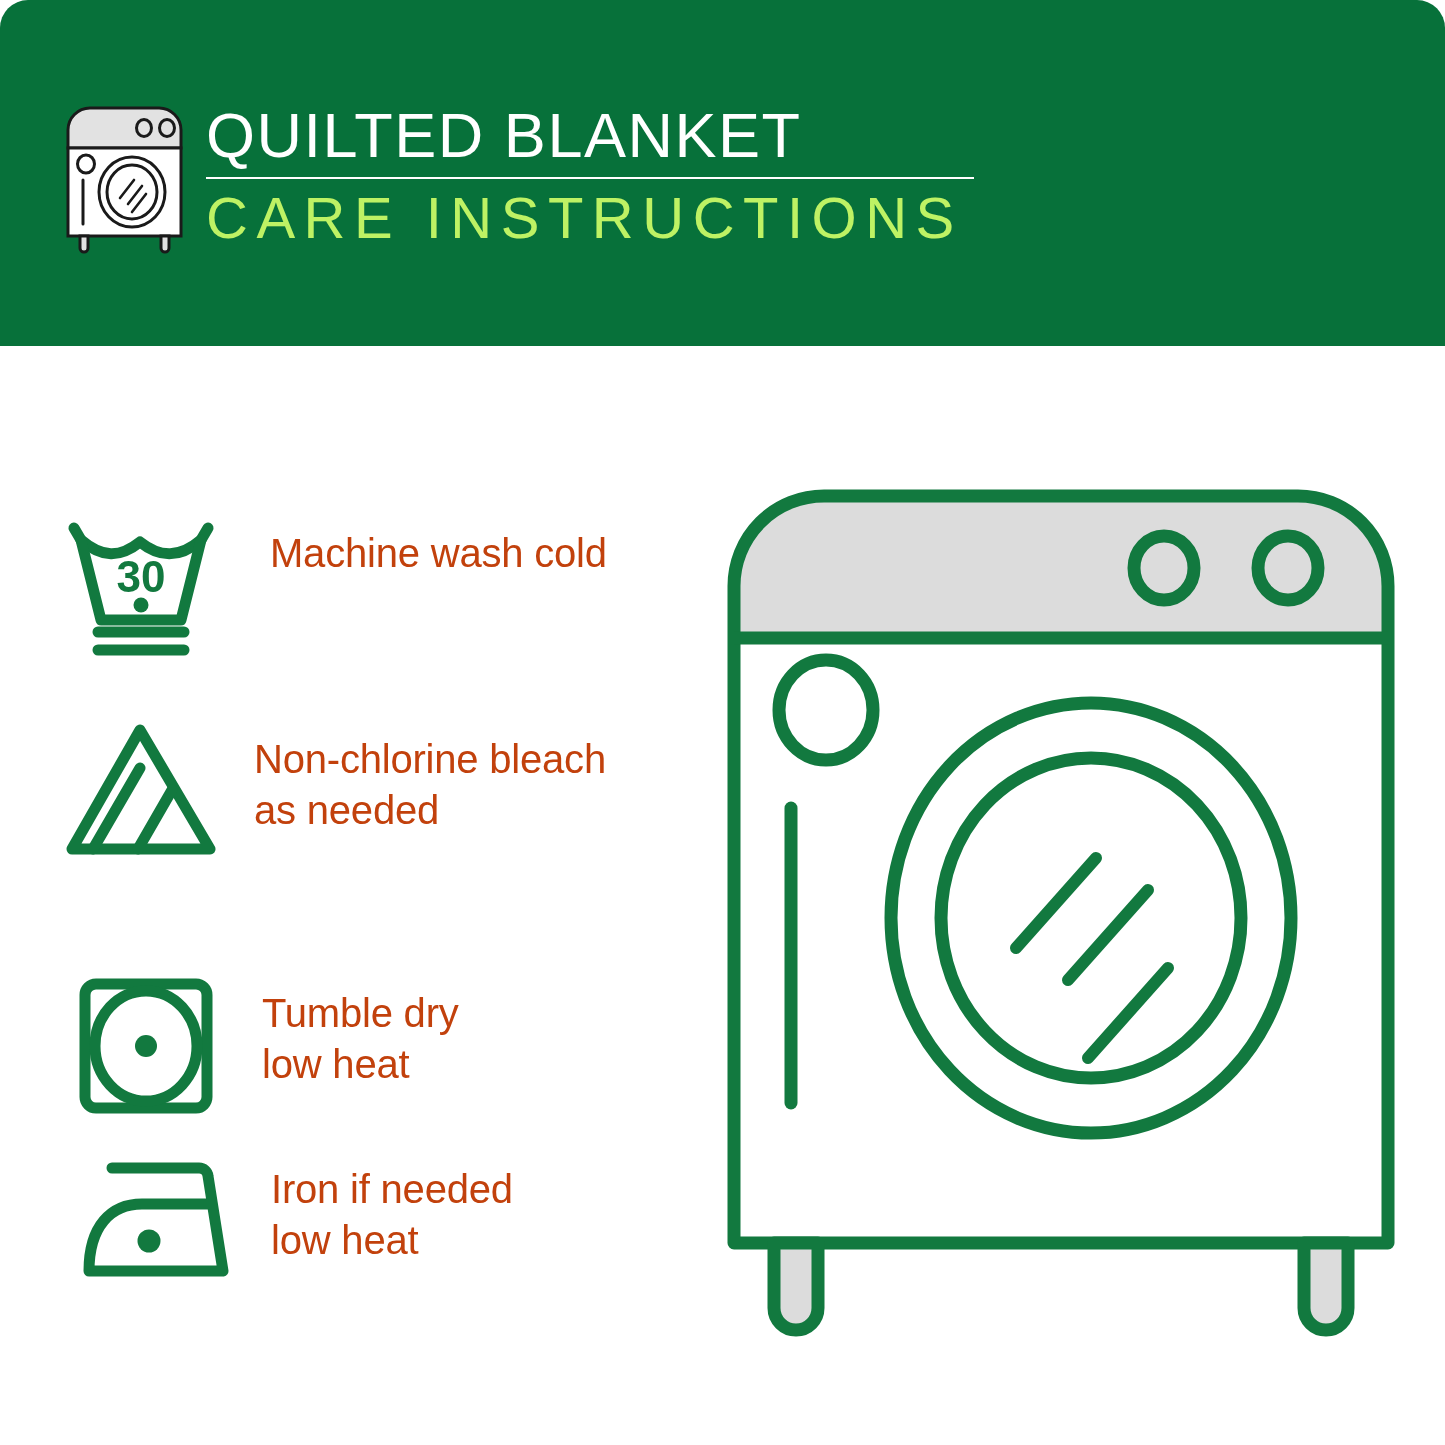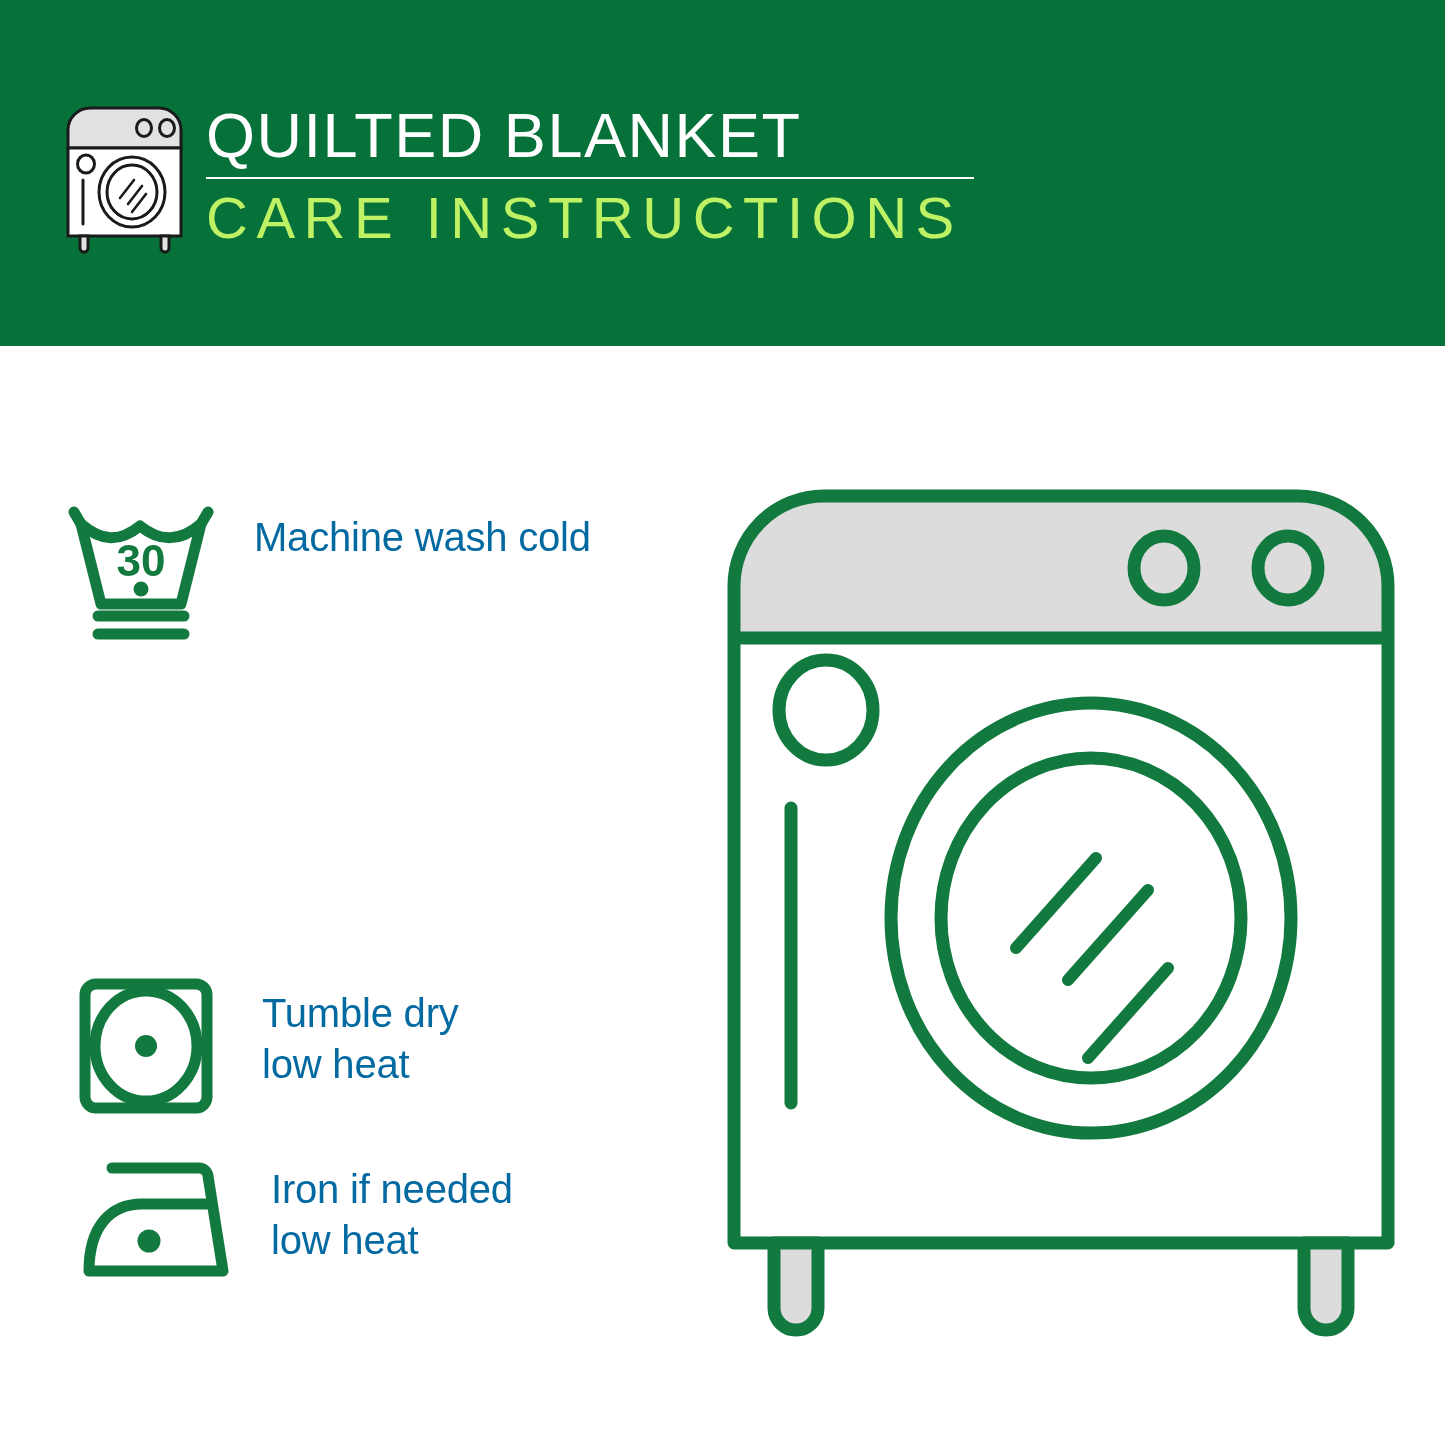--- a/index.html
+++ b/index.html
@@ -9,20 +9,21 @@
   }
   body {
     font-family: "Liberation Sans", sans-serif;
   }
   .page {
     position: relative;
     width: 1445px;
     height: 1445px;
     background: #ffffff;
     overflow: hidden;
+    border-radius: 28px;
   }
 
   
   .header-band {
     position: absolute;
     left: 0;
     top: 0;
     width: 1445px;
     height: 346px;
     background: #07713A;
@@ -74,38 +75,38 @@
     width: 700px;
     height: 1099px;
   }
   .care-row {
     position: absolute;
     left: 0;
     width: 700px;
     display: flex;
     align-items: flex-start;
   }
-  .care-row.r0 { top: 148px; }
+  .care-row.r0 { top: 164px; gap: 16px; }
   .care-row.r1 { top: 370px; }
   .care-row.r2 { top: 624px; margin-left: 8px; }
   .care-row.r3 { top: 800px; margin-left: 17px; }
 
   .care-symbol {
     width: 170px;
     min-width: 170px;
     height: 150px;
     margin-left: 62px;
     display: flex;
     align-items: center;
     justify-content: flex-start;
   }
   .care-text {
     margin-left: 22px;
     padding-top: 18px;
-    color: #0369a1;
+    color: #c2410c;
     font-family: "Liberation Sans", sans-serif;
     font-size: 40px;
     font-weight: 400;
     line-height: 1.27;
     letter-spacing: -0.2px;
   }
   .care-text .ln { display: block; white-space: nowrap; }
 
   
   .washer-illustration {
@@ -172,20 +173,35 @@
           </g>
           <text x="79" y="82" font-family="'Liberation Sans', sans-serif" font-size="44" font-weight="700" fill="#12793F" text-anchor="middle">30</text>
           <circle cx="79" cy="95" r="7.5" fill="#12793F"></circle>
         </svg>
       </div>
       <div class="care-text">
         <span class="ln">Machine wash cold</span>
       </div>
     </div>
 
+    <div class="care-row r1">
+      <div class="care-symbol">
+        <svg viewBox="0 0 170 150" width="170" height="150" xmlns="http://www.w3.org/2000/svg">
+          <g fill="none" stroke="#12793F" stroke-width="11" stroke-linecap="round" stroke-linejoin="round">
+            <path d="M78 14 L148 133 L10 133 Z"></path>
+            <line x1="78" y1="52" x2="31" y2="133"></line>
+            <line x1="110" y1="74" x2="76" y2="133"></line>
+          </g>
+        </svg>
+      </div>
+      <div class="care-text">
+        <span class="ln">Non-chlorine bleach</span>
+        <span class="ln">as needed</span>
+      </div>
+    </div>
 
     <div class="care-row r2">
       <div class="care-symbol">
         <svg viewBox="0 0 170 150" width="170" height="150" xmlns="http://www.w3.org/2000/svg">
           <rect x="15" y="14" width="122" height="124" rx="11" ry="11" fill="none" stroke="#12793F" stroke-width="11"></rect>
           <ellipse cx="76" cy="76" rx="51" ry="55" fill="none" stroke="#12793F" stroke-width="11"></ellipse>
           <circle cx="76" cy="76" r="11" fill="#12793F"></circle>
         </svg>
       </div>
       <div class="care-text">

